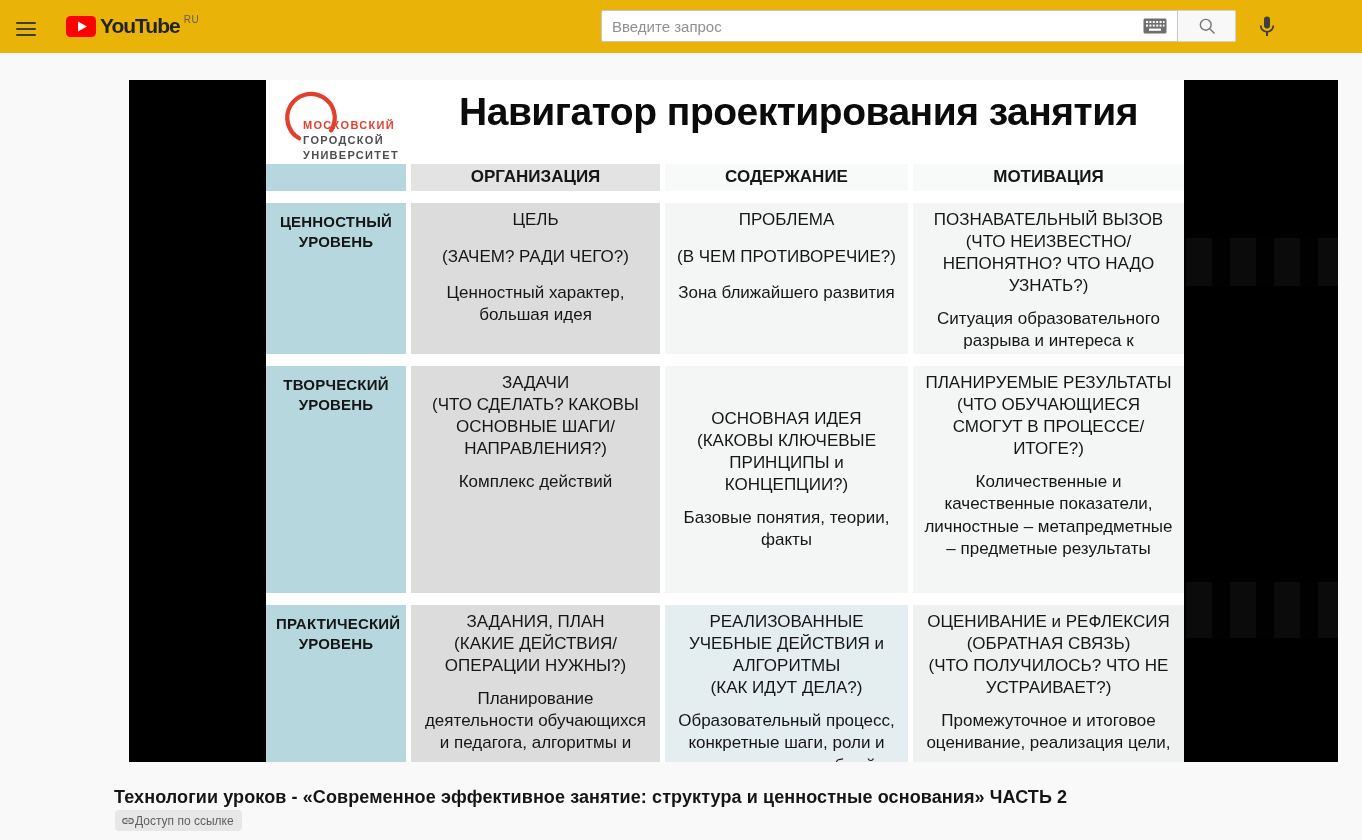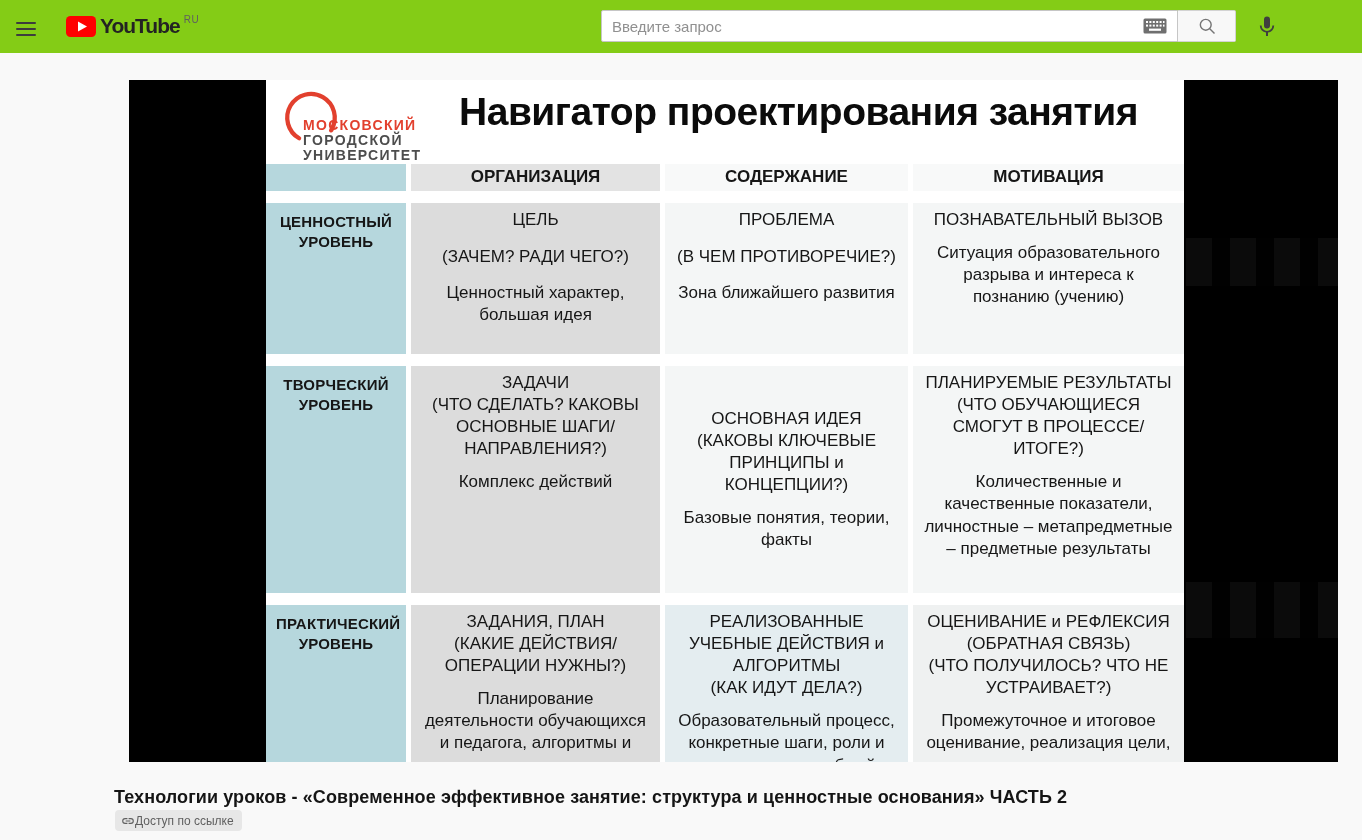--- a/index.html
+++ b/index.html
@@ -6,21 +6,21 @@
   html,body { width:1362px; height:840px; }
   body {
     font-family:"Liberation Sans", sans-serif;
     background:#f9f9f9;
     position:relative;
     overflow:hidden;
     color:#111;
   }
 
   
-  .topbar { position:absolute; left:0; top:0; width:1362px; height:53px; background:#84cc16; }
+  .topbar { position:absolute; left:0; top:0; width:1362px; height:53px; background:#eab308; }
   .hamburger { position:absolute; left:14px; top:15px; width:24px; height:24px; border:none; background:transparent; cursor:pointer; padding:3px 2px; }
   .hamburger span { display:block; width:20px; height:2px; background:#3d3d3d; border-radius:1px; margin:4px 0; }
   .yt-logo { position:absolute; left:66px; top:15px; display:flex; align-items:flex-start; cursor:pointer; }
   .yt-play { width:30px; height:21px; margin-top:1px; }
   .yt-word { font-size:21px; font-weight:bold; letter-spacing:-1px; color:#232323; margin-left:4px; line-height:22px; }
   .yt-region { font-size:10px; color:#606060; margin-left:4px; margin-top:-1px; letter-spacing:0.5px; }
 
   .searchwrap { position:absolute; left:601px; top:10px; display:flex; align-items:center; }
   .searchbox { width:577px; height:32px; border:1px solid #c6c6c6; border-radius:2px 0 0 2px; background:#fff; display:flex; align-items:center; }
   .searchbox input { flex:1; border:none; outline:none; height:28px; padding:0 6px 0 10px; font-size:15px; font-family:"Liberation Sans",sans-serif; color:#111; background:transparent; }
@@ -32,21 +32,21 @@
   
   .player { position:absolute; left:129px; top:80px; width:1209px; height:682px; background:#000; }
   .dimstrip { position:absolute; right:0; width:152px; background:repeating-linear-gradient(90deg,#0b0b0b 0 26px,#010101 26px 44px); }
   .dimA { top:158px; height:48px; }
   .dimB { top:502px; height:56px; }
 
   .slide { position:absolute; left:137px; top:0; width:918px; height:682px; background:#fff; color:#161616; overflow:hidden; }
   .slide-head { position:absolute; left:0; top:0; width:100%; height:84px; background:#fff; }
   .mgu-logo { position:absolute; left:10px; top:4px; width:150px; height:78px; }
   .mgu-arc { position:absolute; left:2px; top:2px; }
-  .mgu-lines { position:absolute; left:27px; top:34px; font-size:14px; font-weight:bold; letter-spacing:1.3px; line-height:15px; color:#4d4d4d; }
+  .mgu-lines { position:absolute; left:27px; top:34px; font-size:11px; font-weight:bold; letter-spacing:1.3px; line-height:15px; color:#4d4d4d; }
   .mgu-l1 { color:#e2402e; }
   .slide-title { position:absolute; left:155px; top:10px; width:755px; text-align:center; font-size:39px; font-weight:bold; letter-spacing:-0.5px; color:#0b0b0b; line-height:1.15; }
 
   .slide-grid { position:absolute; left:0; top:84px; width:1054px; height:598px; display:grid;
     grid-template-columns:140px 249px 243px 271px; grid-template-rows:27px 151px 227px 1fr; gap:12px 5px; background:#fff; }
 
   .cell { overflow:hidden; padding:6px 10px; text-align:center; font-size:17px; line-height:1.3; }
   .colh { display:flex; align-items:center; justify-content:center; font-weight:bold; font-size:17px; padding:0; }
   .lvl  { font-weight:bold; font-size:15px; line-height:1.35; padding-top:9px; letter-spacing:0.2px; }
   .h { font-weight:normal; }
@@ -156,20 +156,21 @@
         <div class="q">(ЗАЧЕМ? РАДИ ЧЕГО?)</div>
         <div class="b">Ценностный характер, большая идея</div>
       </div>
       <div class="cell c-light spaced">
         <div class="h">ПРОБЛЕМА</div>
         <div class="q">(В ЧЕМ ПРОТИВОРЕЧИЕ?)</div>
         <div class="b">Зона ближайшего развития</div>
       </div>
       <div class="cell c-light">
         <div class="h">ПОЗНАВАТЕЛЬНЫЙ ВЫЗОВ</div>
+        <div class="q">(ЧТО НЕИЗВЕСТНО/ НЕПОНЯТНО? ЧТО НАДО УЗНАТЬ?)</div>
         <div class="b">Ситуация образовательного разрыва и интереса к познанию (учению)</div>
       </div>
 
       <div class="cell lvl c-teal">ТВОРЧЕСКИЙ УРОВЕНЬ</div>
       <div class="cell c-gray">
         <div class="h">ЗАДАЧИ</div>
         <div class="q">(ЧТО СДЕЛАТЬ? КАКОВЫ ОСНОВНЫЕ ШАГИ/НАПРАВЛЕНИЯ?)</div>
         <div class="b">Комплекс действий</div>
       </div>
       <div class="cell c-light vcenter">

